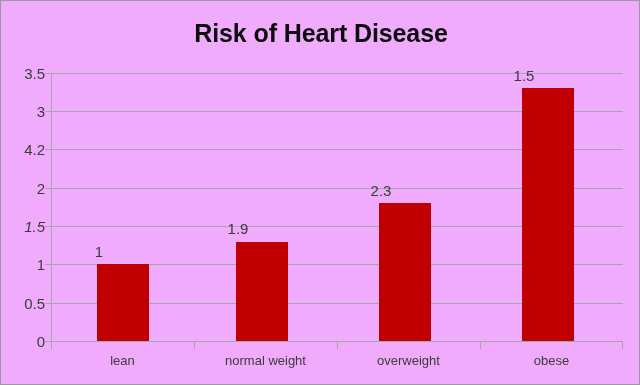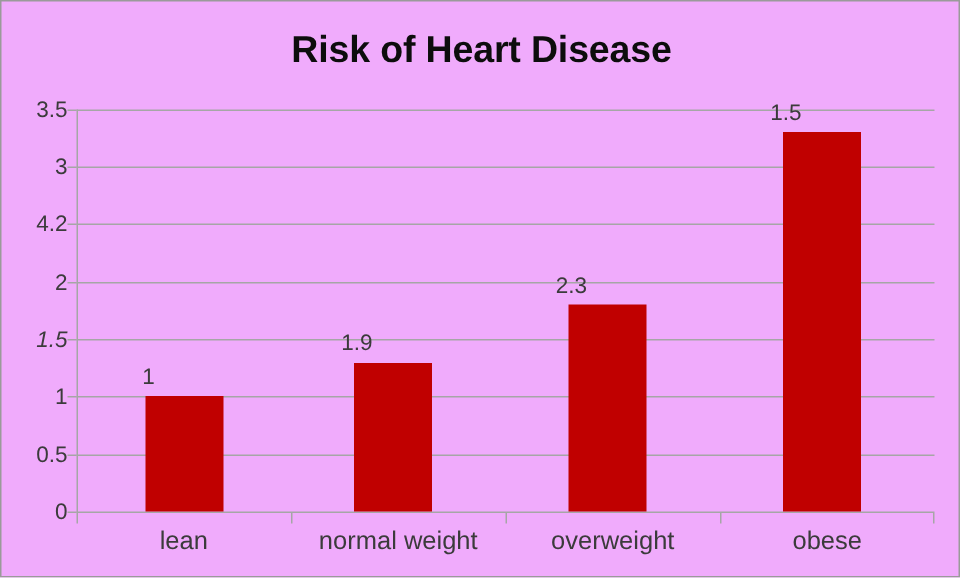--- a/index.html
+++ b/index.html
@@ -93,21 +93,21 @@
     position: absolute;
     text-align: center;
     font-size: 15px;
     color: #3b3b3b;
     line-height: 15px;
   }
   .cat-label {
     position: absolute;
     top: 352px;
     text-align: center;
-    font-size: 17px;
+    font-size: 13px;
     color: #3b3b3b;
     line-height: 16px;
   }
 </style>
 </head>
 <body>
 
 <div id="chart-frame">
 
   <div id="chart-title">Risk of Heart Disease</div>

